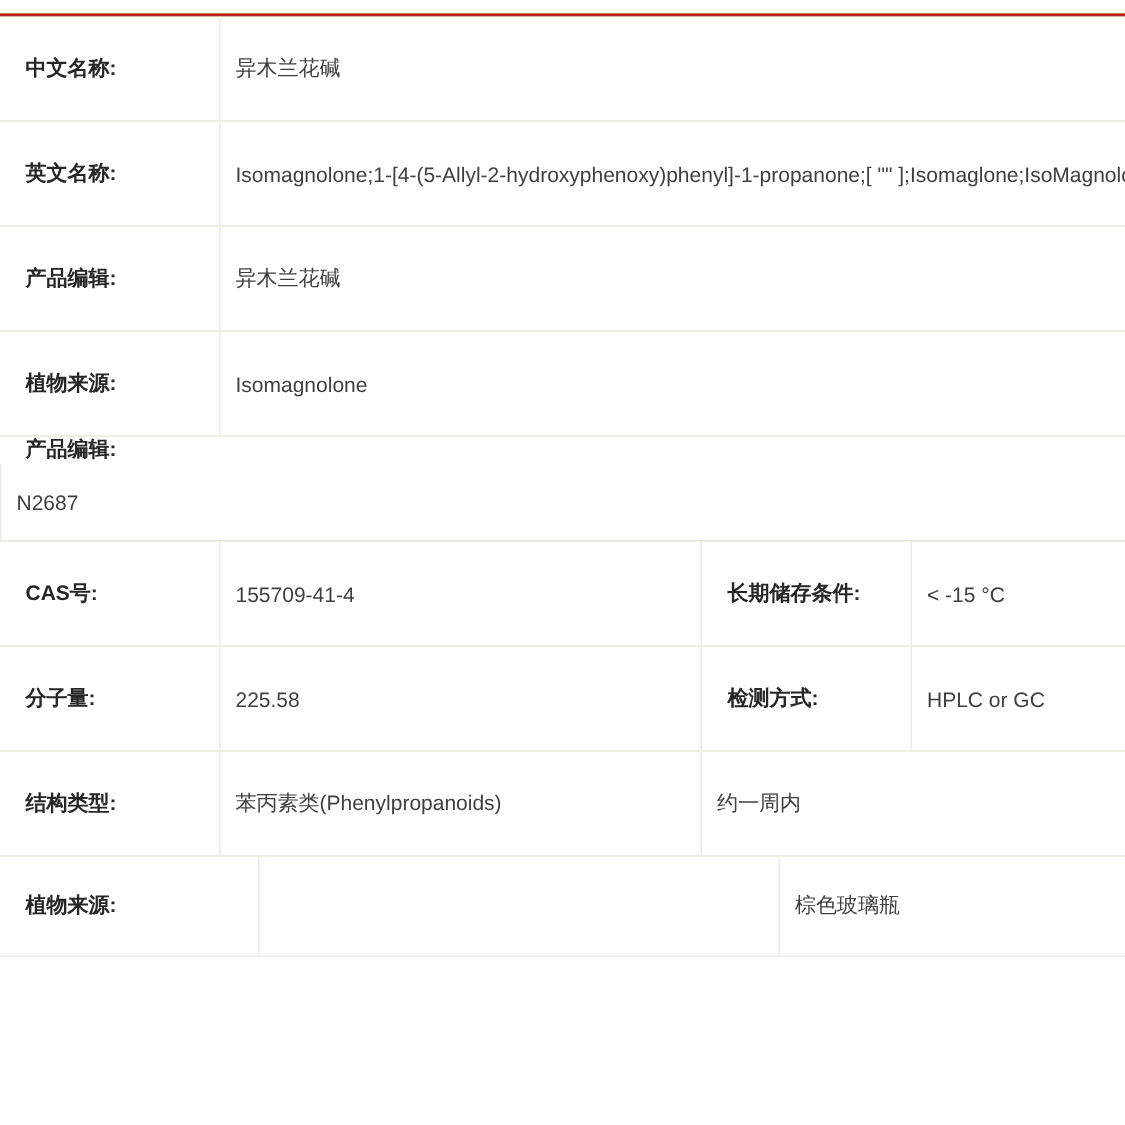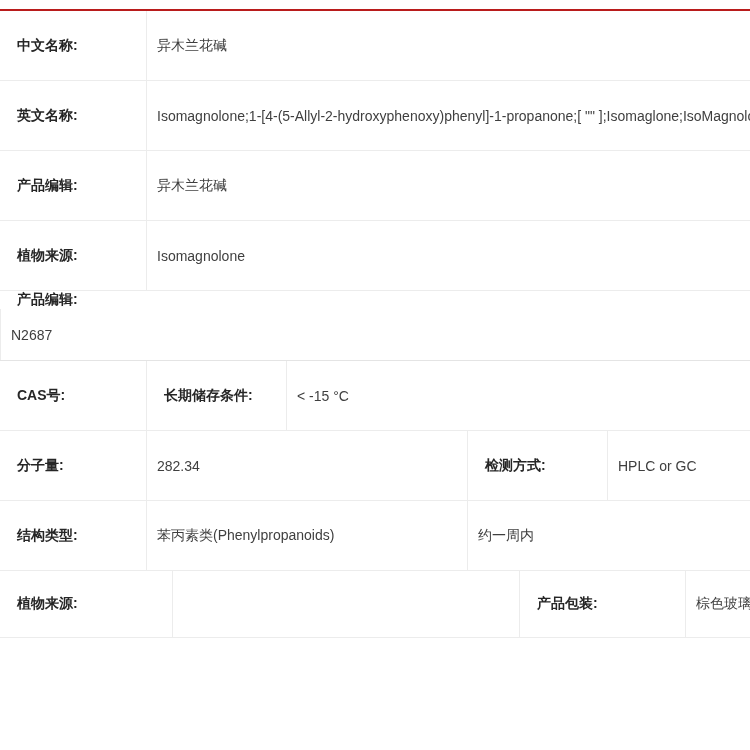--- a/index.html
+++ b/index.html
@@ -68,34 +68,34 @@
     <div class="cell label w-label1">植物来源:</div>
     <div class="cell value grow">Isomagnolone</div>
   </div>
   <div class="row section-end">
     <div class="cell label w-label1">产品编辑:</div>
     <div class="cell value grow">N2687</div>
   </div>
 
   <div class="row">
     <div class="cell label w-label1">CAS号:</div>
+    <div class="cell value w-value1">155709-41-4</div>
     <div class="cell label w-label2">长期储存条件:</div>
     <div class="cell value grow">&lt; -15 °C</div>
   </div>
   <div class="row">
     <div class="cell label w-label1">分子量:</div>
-    <div class="cell value w-value1">282.34</div>
+    <div class="cell value w-value1">225.58</div>
     <div class="cell label w-label2">检测方式:</div>
     <div class="cell value grow">HPLC or GC</div>
   </div>
   <div class="row">
     <div class="cell label w-label1">结构类型:</div>
     <div class="cell value w-value1">苯丙素类(Phenylpropanoids)</div>
     <div class="cell value grow">约一周内</div>
   </div>
   <div class="row last">
     <div class="cell label w-label1">植物来源:</div>
     <div class="cell value w-value1"></div>
-    <div class="cell label w-label2">产品包装:</div>
     <div class="cell value grow">棕色玻璃瓶</div>
   </div>
 
 </div>
 
 </body></html>

